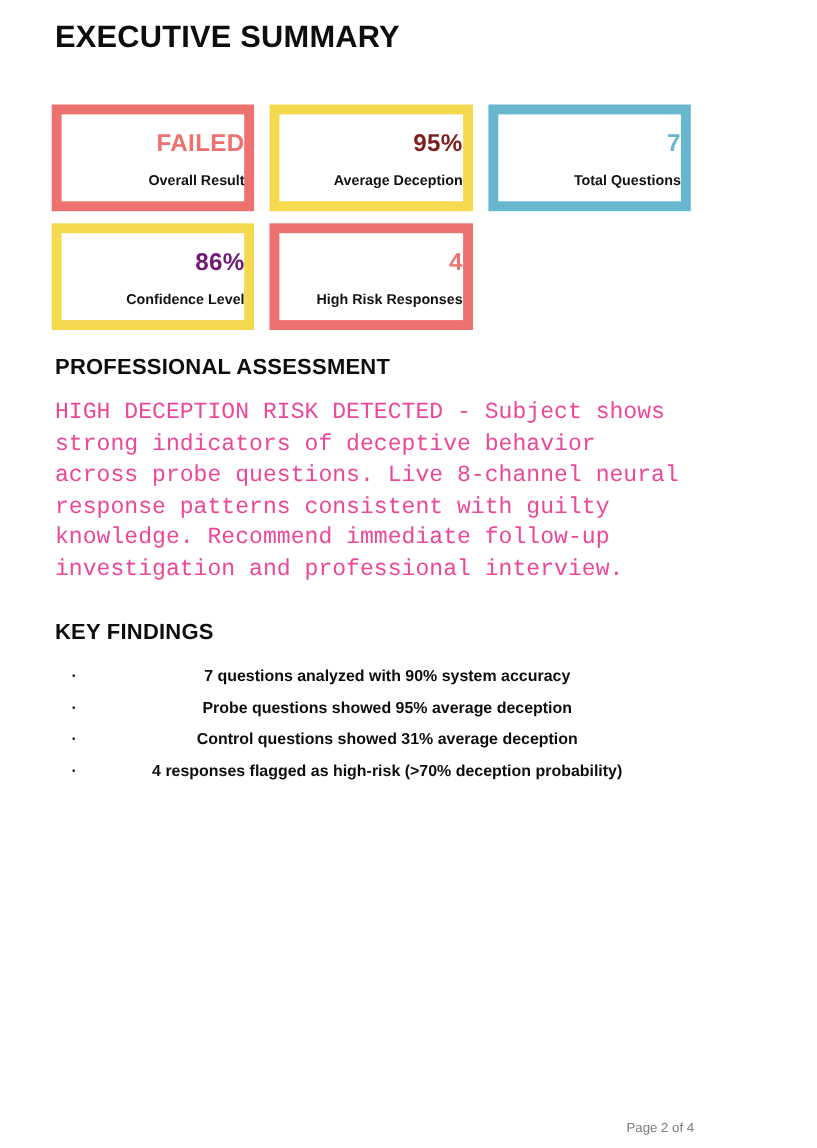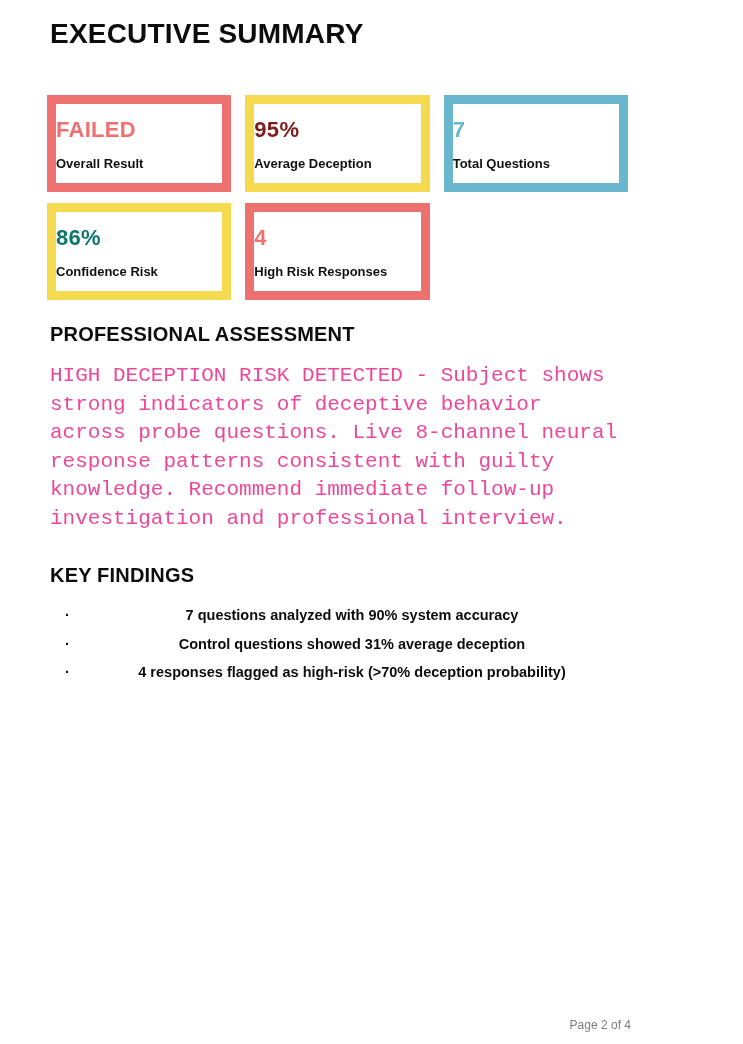--- a/index.html
+++ b/index.html
@@ -31,21 +31,21 @@
     grid-template-columns: repeat(3, 1fr);
     column-gap: 14px;
     row-gap: 11px;
   }
   .card {
     height: 97px;
     border: 9px solid #cccccc; 
     background: #ffffff;
     display: flex;
     flex-direction: column;
-    align-items: flex-start;
+    align-items: flex-end;
     justify-content: center;
     text-align: center;
     gap: 13px;
   }
   .card-value {
     font-size: 22px;
     font-weight: 700;
     letter-spacing: 0.3px;
   }
   .card-label {
@@ -116,38 +116,39 @@
     </div>
     <div class="card" style="border-color: rgb(245, 217, 79);">
       <div class="card-value" style="color: #7f1d1d;">95%</div>
       <div class="card-label">Average Deception</div>
     </div>
     <div class="card" style="border-color: rgb(105, 183, 207);">
       <div class="card-value" style="color: rgb(105, 183, 207);">7</div>
       <div class="card-label">Total Questions</div>
     </div>
     <div class="card" style="border-color: rgb(245, 217, 79);">
-      <div class="card-value" style="color: #0f766e;">86%</div>
-      <div class="card-label">Confidence Risk</div>
+      <div class="card-value" style="color: #701a75;">86%</div>
+      <div class="card-label">Confidence Level</div>
     </div>
     <div class="card" style="border-color: rgb(237, 113, 111);">
       <div class="card-value" style="color: rgb(237, 113, 111);">4</div>
       <div class="card-label">High Risk Responses</div>
     </div>
   </section>
 
   <section class="assessment-section">
     <h2 class="section-heading">PROFESSIONAL ASSESSMENT</h2>
     <p class="assessment-body">HIGH DECEPTION RISK DETECTED - Subject shows strong indicators of deceptive behavior across probe questions. Live 8-channel neural response patterns consistent with guilty knowledge. Recommend immediate follow-up investigation and professional interview.</p>
   </section>
 
   <section class="findings-section">
     <h2 class="section-heading">KEY FINDINGS</h2>
     <ul class="findings-list">
       <li class="finding-item">7 questions analyzed with 90% system accuracy</li>
+      <li class="finding-item">Probe questions showed 95% average deception</li>
       <li class="finding-item">Control questions showed 31% average deception</li>
       <li class="finding-item">4 responses flagged as high-risk (&gt;70% deception probability)</li>
     </ul>
   </section>
 
   <div class="footer">Page 2 of 4</div>
 
 </main>
 
 </body></html>

